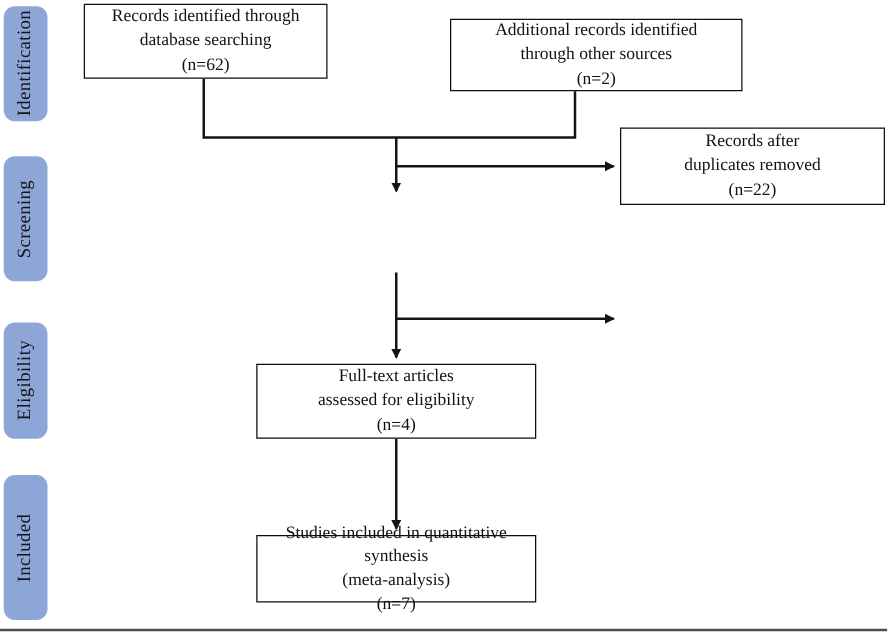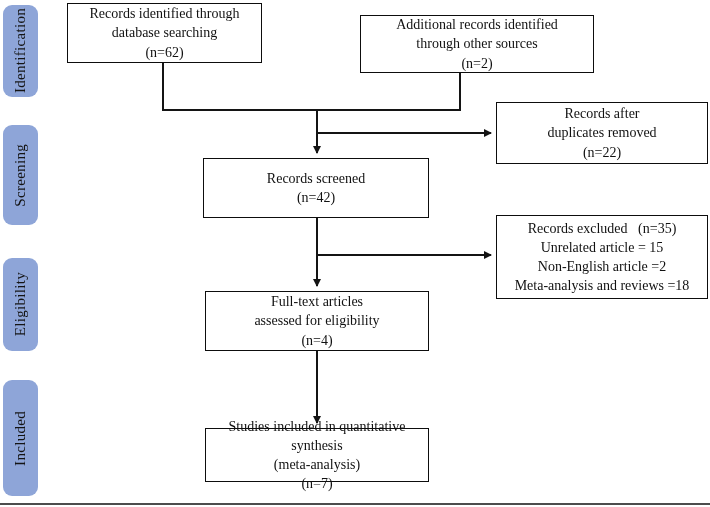--- a/index.html
+++ b/index.html
@@ -100,26 +100,20 @@
 
   <div class="fbox" id="box-identified">Records identified through
 database searching
 (n=62)</div>
   <div class="fbox" id="box-additional">Additional records identified
 through other sources
 (n=2)</div>
   <div class="fbox" id="box-duplicates">Records after
 duplicates removed
 (n=22)</div>
-  <div class="fbox" id="box-screened">Records screened
-(n=42)</div>
-  <div class="fbox" id="box-excluded">Records excluded   (n=35)
-Unrelated article = 15
-Non-English article =2
-Meta-analysis and reviews =18</div>
   <div class="fbox" id="box-fulltext">Full-text articles
 assessed for eligibility
 (n=4)</div>
   <div class="fbox" id="box-included-synthesis">Studies included in quantitative
 synthesis
 (meta-analysis)
 (n=7)</div>
 
   <div id="bottom-rule"></div>
 </div>

